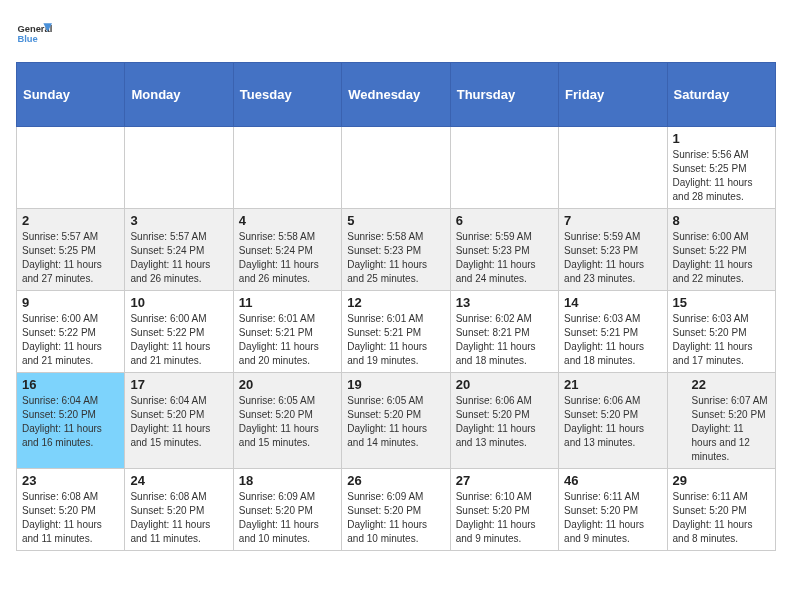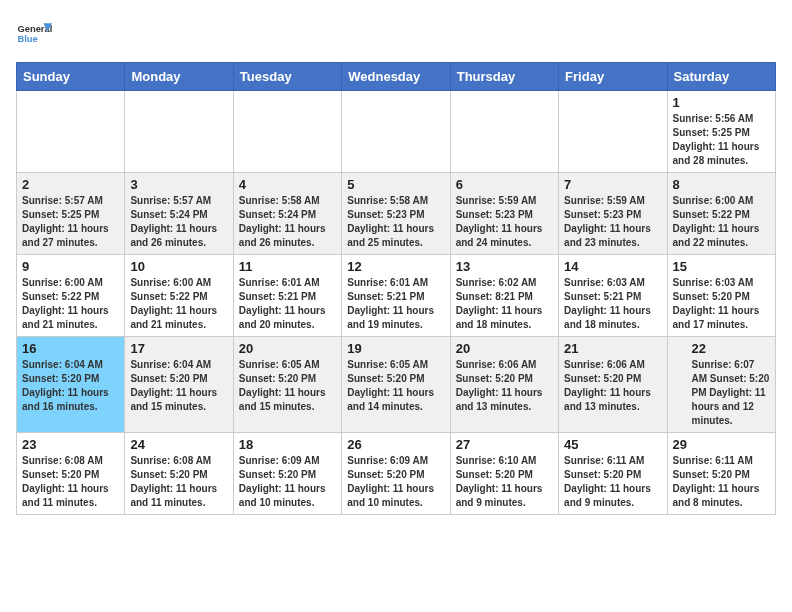--- a/index.html
+++ b/index.html
@@ -39,21 +39,21 @@
     }
     .calendar {
       width: 100%;
       border-collapse: collapse;
       border: 1px solid #ccc;
     }
     .calendar th {
       background-color: #4472c4;
       color: #fff;
       text-align: left;
-      padding: 6px 6px;
+      padding: 24px 6px;
       font-size: 13px;
       font-weight: bold;
       border: 1px solid #3a62b0;
     }
     .calendar td {
       vertical-align: top;
       border: 1px solid #ccc;
       padding: 4px 5px;
       font-size: 10.5px;
       color: #333;
@@ -65,21 +65,20 @@
       font-size: 13px;
       font-weight: bold;
       color: #222;
       display: block;
       margin-bottom: 2px;
     }
     .day-info {
       font-size: 10px;
       color: #333;
       line-height: 1.4;
-      font-weight: bold;
     }
     .empty-cell {
       background: #f9f9f9;
     }
     .last-row td {
       background: #f0f0f0;
     }
     tr:nth-child(even) td {
       background-color: #f7f7f7;
     }
@@ -318,21 +317,21 @@
 and 10 minutes.</div>
         </td>
         <td style="background-color: rgb(255, 255, 255);">
           <span class="day-number">27</span>
           <div class="day-info">Sunrise: 6:10 AM
 Sunset: 5:20 PM
 Daylight: 11 hours
 and 9 minutes.</div>
         </td>
         <td style="background-color: rgb(255, 255, 255);">
-          <span class="day-number">45</span>
+          <span class="day-number">46</span>
           <div class="day-info">Sunrise: 6:11 AM
 Sunset: 5:20 PM
 Daylight: 11 hours
 and 9 minutes.</div>
         </td>
         <td style="background-color: rgb(255, 255, 255);">
           <span class="day-number">29</span>
           <div class="day-info">Sunrise: 6:11 AM
 Sunset: 5:20 PM
 Daylight: 11 hours

